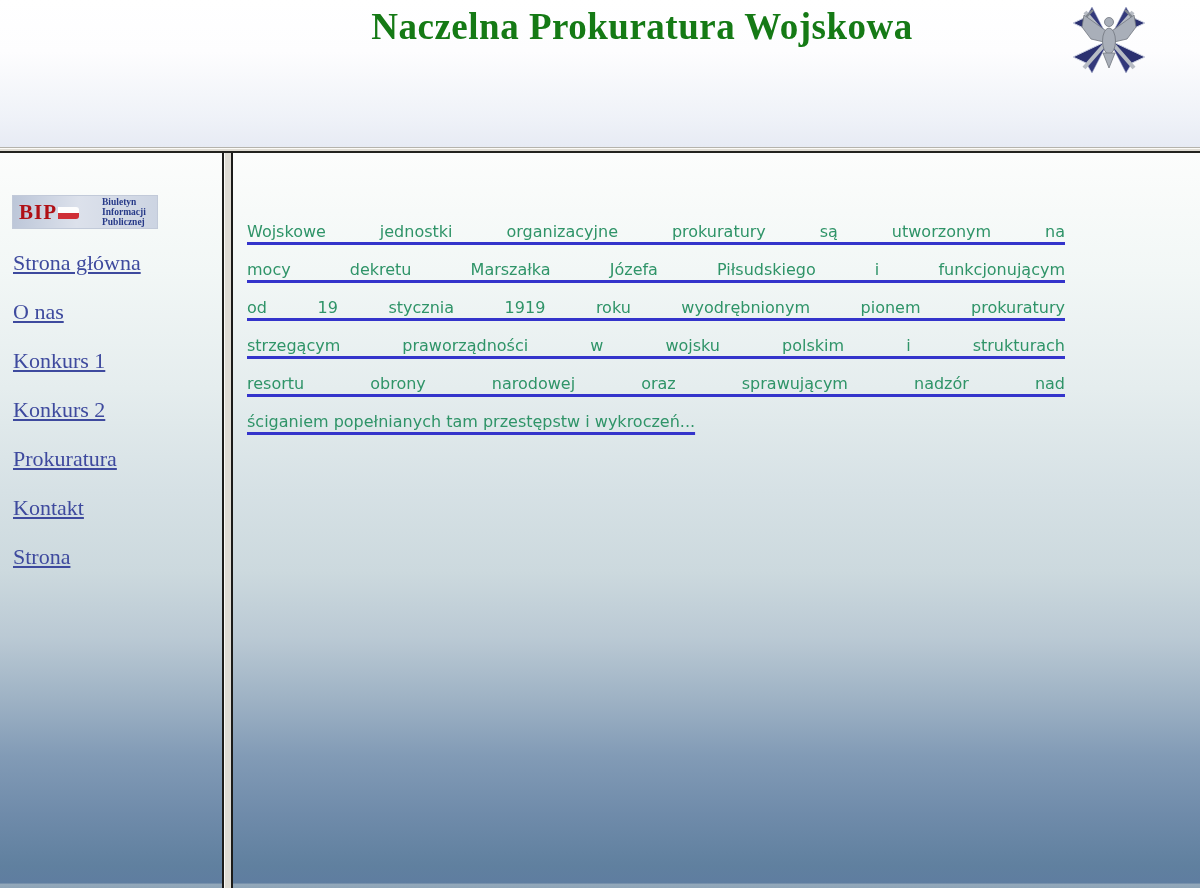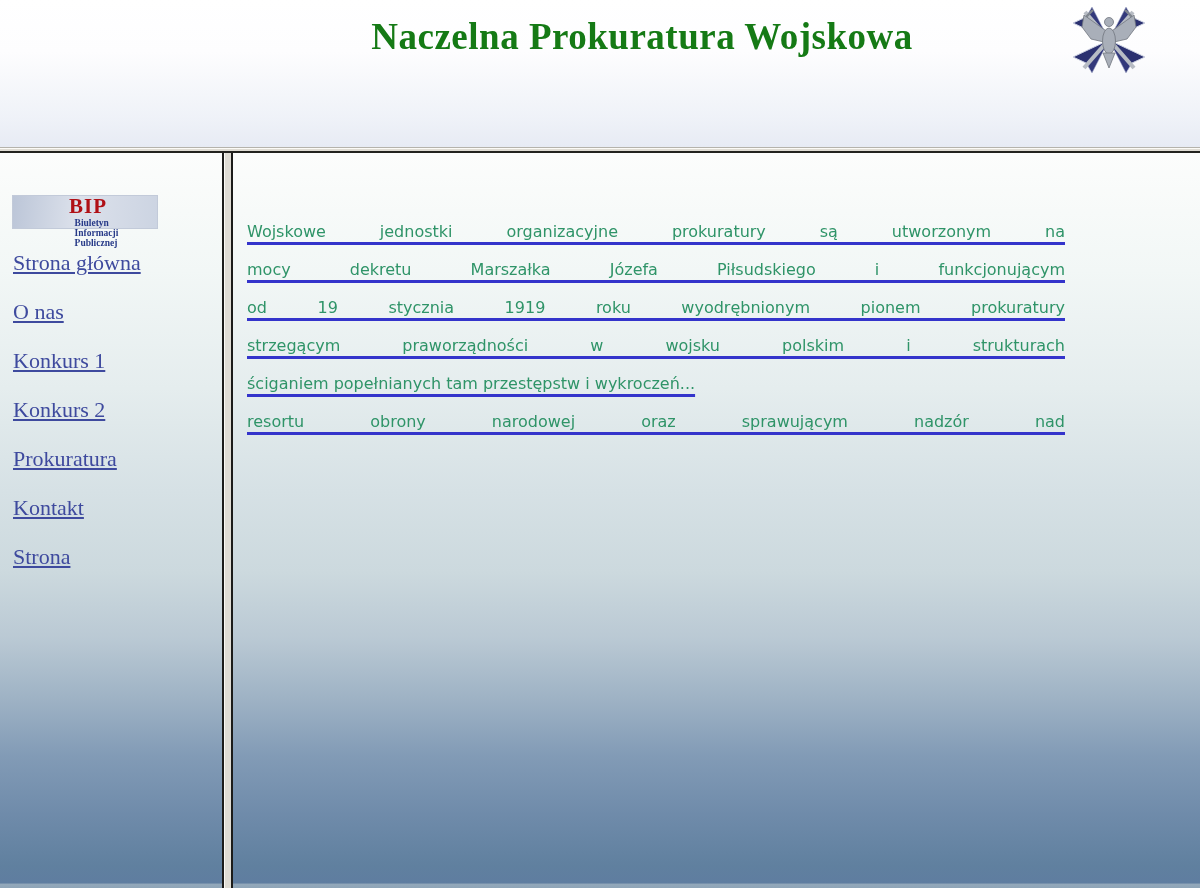--- a/index.html
+++ b/index.html
@@ -26,34 +26,33 @@
   
   .water-bg {
     background: linear-gradient(180deg,
       #fcfdfc 0%, #f2f7f6 16%, #e5edee 32%, #d6e1e5 46%, #ccd9de 57%,
       #bac9d4 66%, #9fb3c5 74%, #829bb6 82%, #6f8baa 90%, #60809f 97%,
       #5f7da0 99.3%, #93a8ba 99.5%, #8ea4b7 100%);
   }
 
   
   .header-title {
-    padding-top: 15px; margin-left: 84px; text-align: center;
+    padding-top: 5px; margin-left: 84px; text-align: center;
     font-family: "Liberation Serif", serif; font-weight: bold;
     font-size: 37px; letter-spacing: 0.5px; color: #157a15;
   }
   .emblem { position: absolute; top: 5px; right: 52px; width: 78px; height: 70px; }
 
   
   .frame-sidebar { width: 222px; }
   .bip-logo {
     margin: 42px 0 0 12px; width: 146px; height: 34px;
     display: flex; align-items: center; cursor: pointer;
     background: linear-gradient(95deg, #bcc6d8 0%, #dce1eb 45%, #ccd4e2 100%);
     border: 1px solid #c2cad9;
-    flex-direction: column;
   }
   .bip-acronym {
     margin-left: 6px; color: #b01016;
     font-family: "Liberation Serif", serif; font-weight: bold;
     font-size: 21px; letter-spacing: 1px; line-height: 20px;
   }
   .bip-flag {
     width: 21px; height: 12px; margin-left: 1px; margin-top: 2px;
     background: linear-gradient(180deg, #fdfdfd 0 50%, #cf2e36 50% 100%);
     border-radius: 0 3px 3px 0;
@@ -155,19 +154,19 @@
     </div>
 
     <div class="vborder"></div>
 
     <div class="frame-main water-bg">
       <a class="about-link">
         <div class="about-line">Wojskowe jednostki organizacyjne prokuratury są utworzonym na</div>
         <div class="about-line">mocy dekretu Marszałka Józefa Piłsudskiego i funkcjonującym</div>
         <div class="about-line">od 19 stycznia 1919 roku wyodrębnionym pionem prokuratury</div>
         <div class="about-line">strzegącym praworządności w wojsku polskim i strukturach</div>
+        <div class="about-line">resortu obrony narodowej oraz sprawującym nadzór nad</div>
         <div class="about-line last">ściganiem popełnianych tam przestępstw i wykroczeń...</div>
-        <div class="about-line">resortu obrony narodowej oraz sprawującym nadzór nad</div>
       </a>
     </div>
 
   </div>
 </div>
 
 </body></html>

